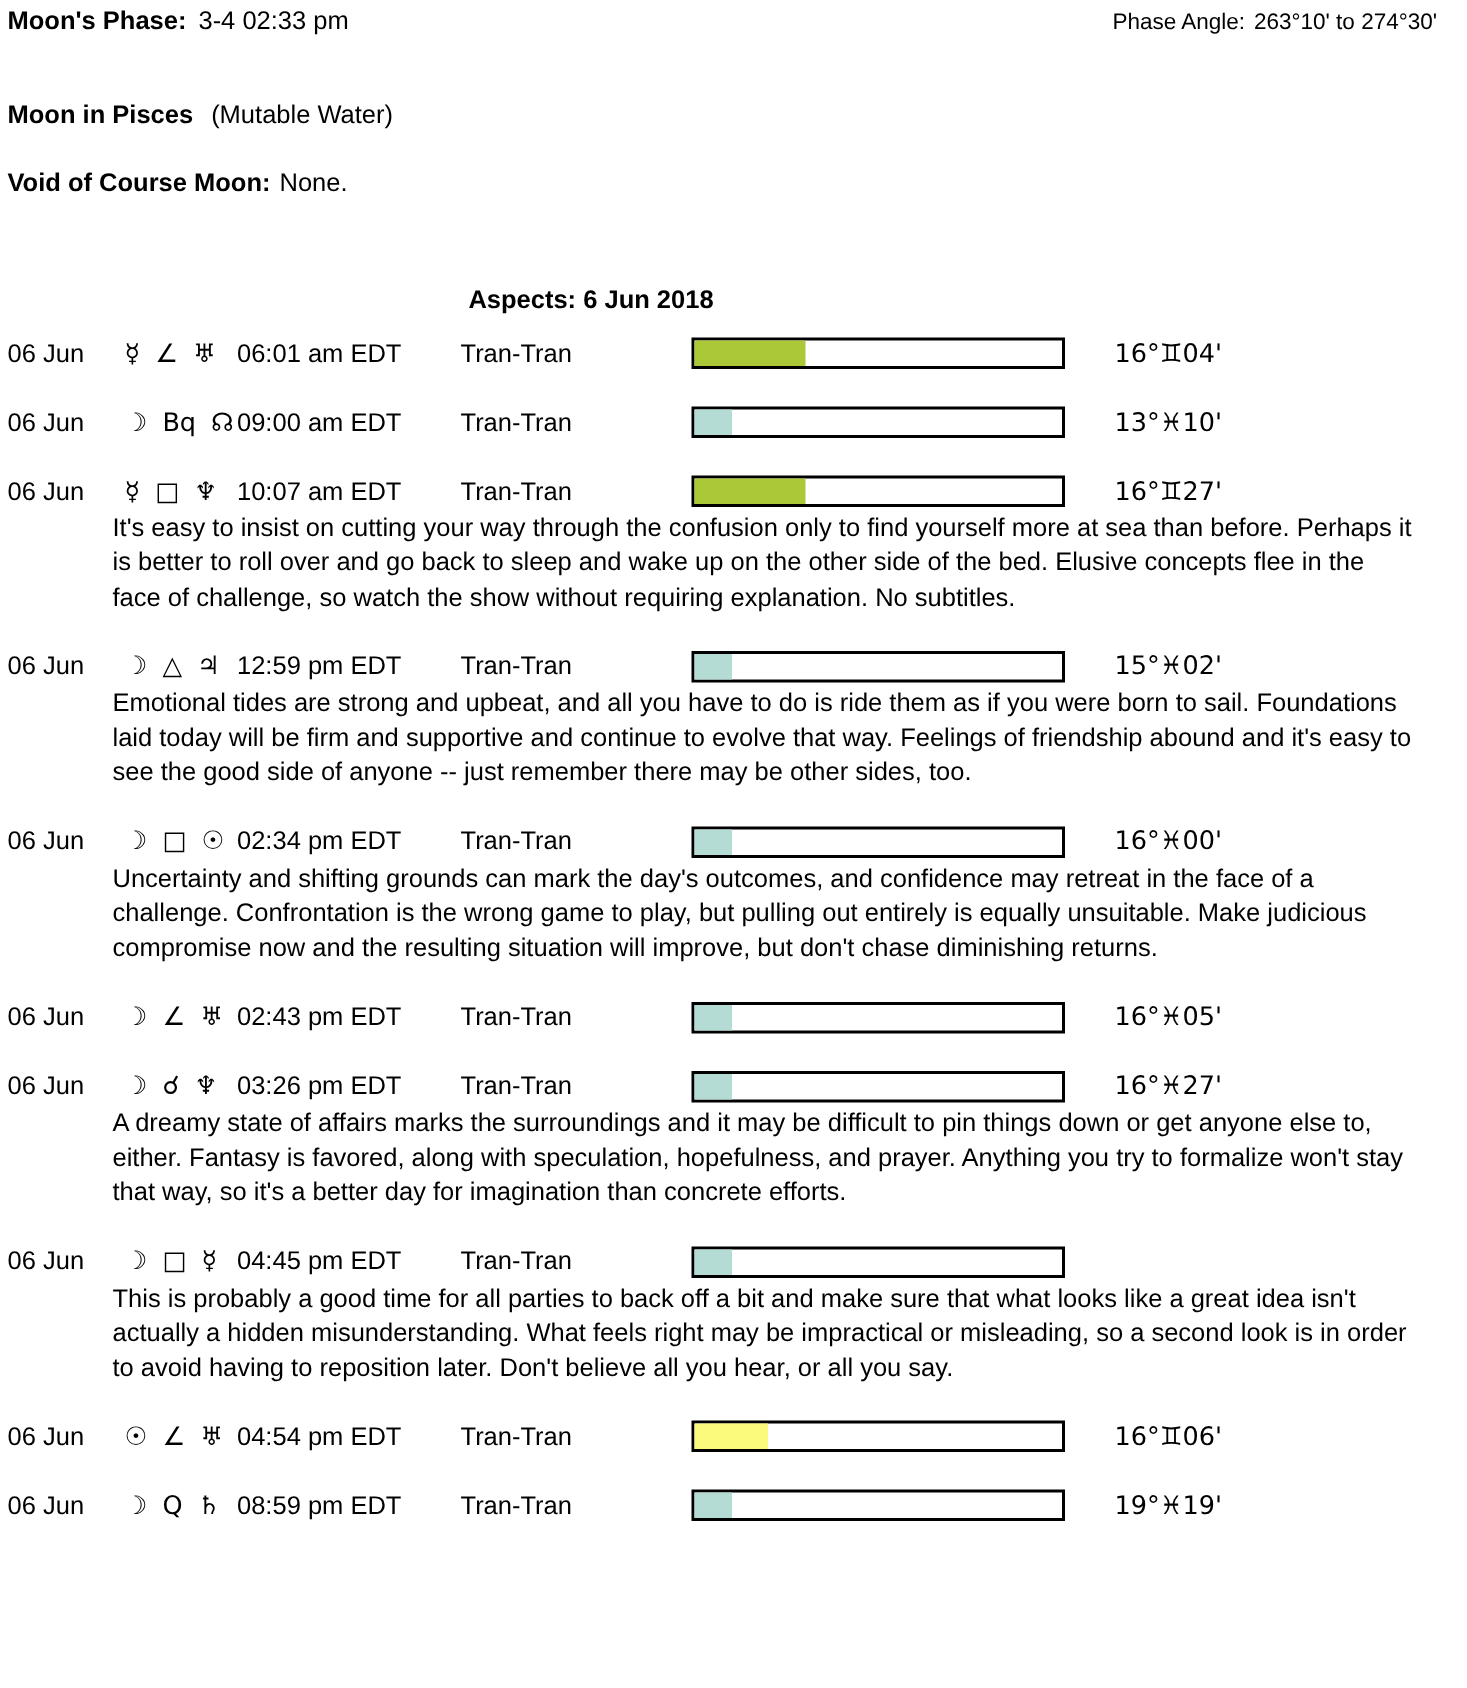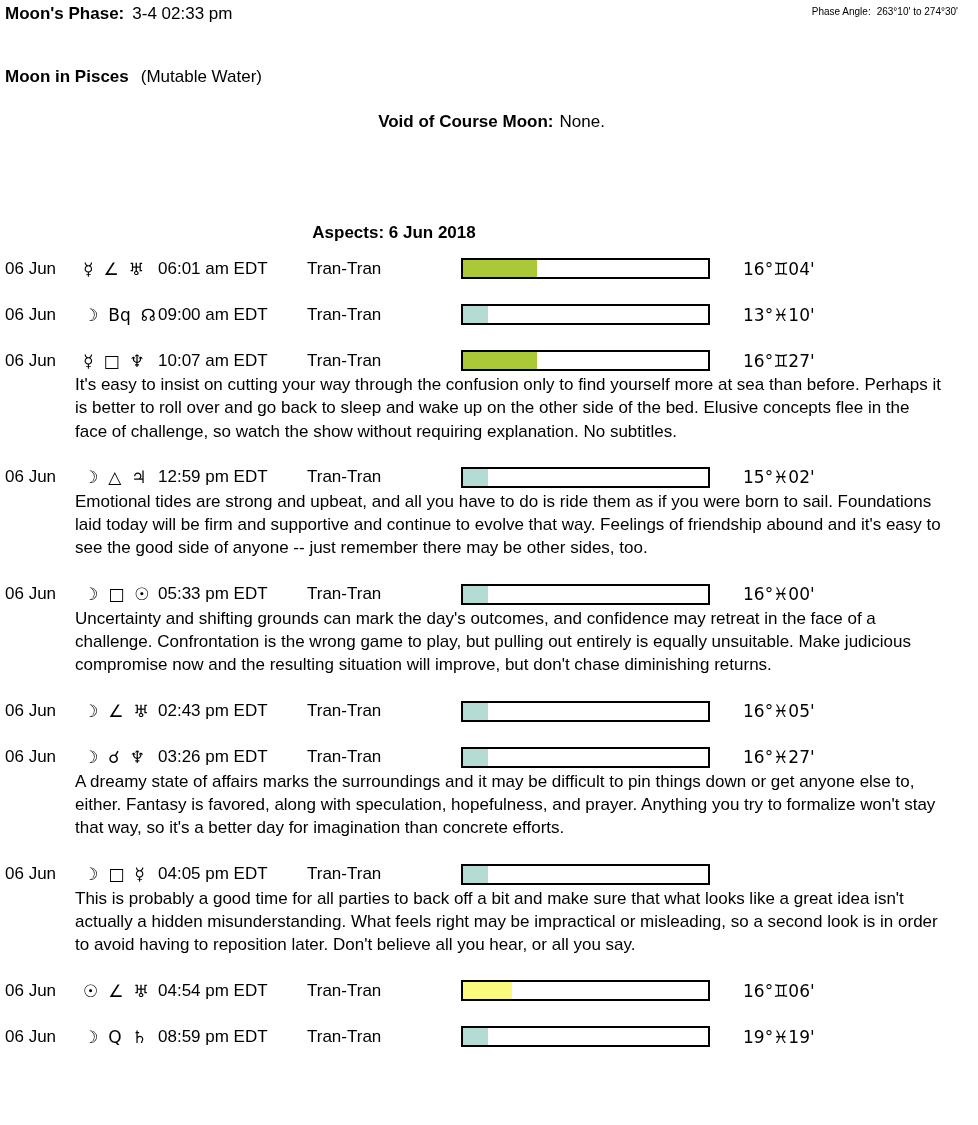--- a/index.html
+++ b/index.html
@@ -6,30 +6,30 @@
   body {
     width: 978px; height: 1125px;
     font-family: "Liberation Sans", "DejaVu Sans", sans-serif;
     font-size: 17px; color: #000;
     overflow: hidden;
   }
   .page { padding: 4px 0 0 5px; }
   .b { font-weight: bold; }
 
   .top-line { display: flex; justify-content: space-between; align-items: flex-start; }
-  .phase-angle { font-size: 10px; padding-right: 20px; padding-top: 2px; }
+  .phase-angle { font-size: 15px; padding-right: 20px; padding-top: 2px; }
   .phase-angle span + span { margin-left: 6px; }
   .moons-phase span + span { margin-left: 8px; margin-top: 32px; }
 
   .moon-sign { margin-top: 43px; }
   .moon-sign span + span { margin-left: 12px; }
-  .voc { margin-top: 25px; text-align: center; }
+  .voc { margin-top: 25px; }
   .voc span + span { margin-left: 6px; }
 
-  .title { text-align: center; font-weight: bold; margin: 91px 0 14px -5px; width: 788px; }
+  .title { text-align: center; font-weight: bold; margin: 58px 0 14px -5px; width: 788px; }
 
   .aspect-block { margin-bottom: 23px; }
   .aspect-line {
     display: grid;
     grid-template-columns: 73px 80px 149px 154px 249px 1fr;
     align-items: center;
     height: 23px;
   }
   .syms { display: flex; gap: 10px; padding-left: 5px; }
   .sym { font-family: "DejaVu Sans", sans-serif; }
@@ -147,21 +147,21 @@
   </div>
 
   <div class="aspect-block">
     <div class="aspect-line">
       <span class="cell date">06 Jun</span>
       <span class="cell syms">
         <span class="sym">☽</span>
         <span class="sym">□</span>
         <span class="sym">☉</span>
       </span>
-      <span class="cell time">05:33 pm EDT</span>
+      <span class="cell time">02:34 pm EDT</span>
       <span class="cell type">Tran-Tran</span>
       <span class="cell bar">
         <span class="fill" style="width: 10%; background: rgb(181, 220, 212);"></span>
       </span>
       <span class="cell pos">16°♓00'</span>
     </div>
     <p class="desc">Uncertainty and shifting grounds can mark the day's outcomes, and confidence may retreat in the face of a challenge. Confrontation is the wrong game to play, but pulling out entirely is equally unsuitable. Make judicious compromise now and the resulting situation will improve, but don't chase diminishing returns.</p>
   </div>
 
   <div class="aspect-block">
@@ -201,21 +201,21 @@
   </div>
 
   <div class="aspect-block">
     <div class="aspect-line">
       <span class="cell date">06 Jun</span>
       <span class="cell syms">
         <span class="sym">☽</span>
         <span class="sym">□</span>
         <span class="sym">☿</span>
       </span>
-      <span class="cell time">04:05 pm EDT</span>
+      <span class="cell time">04:45 pm EDT</span>
       <span class="cell type">Tran-Tran</span>
       <span class="cell bar">
         <span class="fill" style="width: 10%; background: rgb(181, 220, 212);"></span>
       </span>
     </div>
     <p class="desc">This is probably a good time for all parties to back off a bit and make sure that what looks like a great idea isn't actually a hidden misunderstanding. What feels right may be impractical or misleading, so a second look is in order to avoid having to reposition later. Don't believe all you hear, or all you say.</p>
   </div>
 
   <div class="aspect-block">
     <div class="aspect-line">

